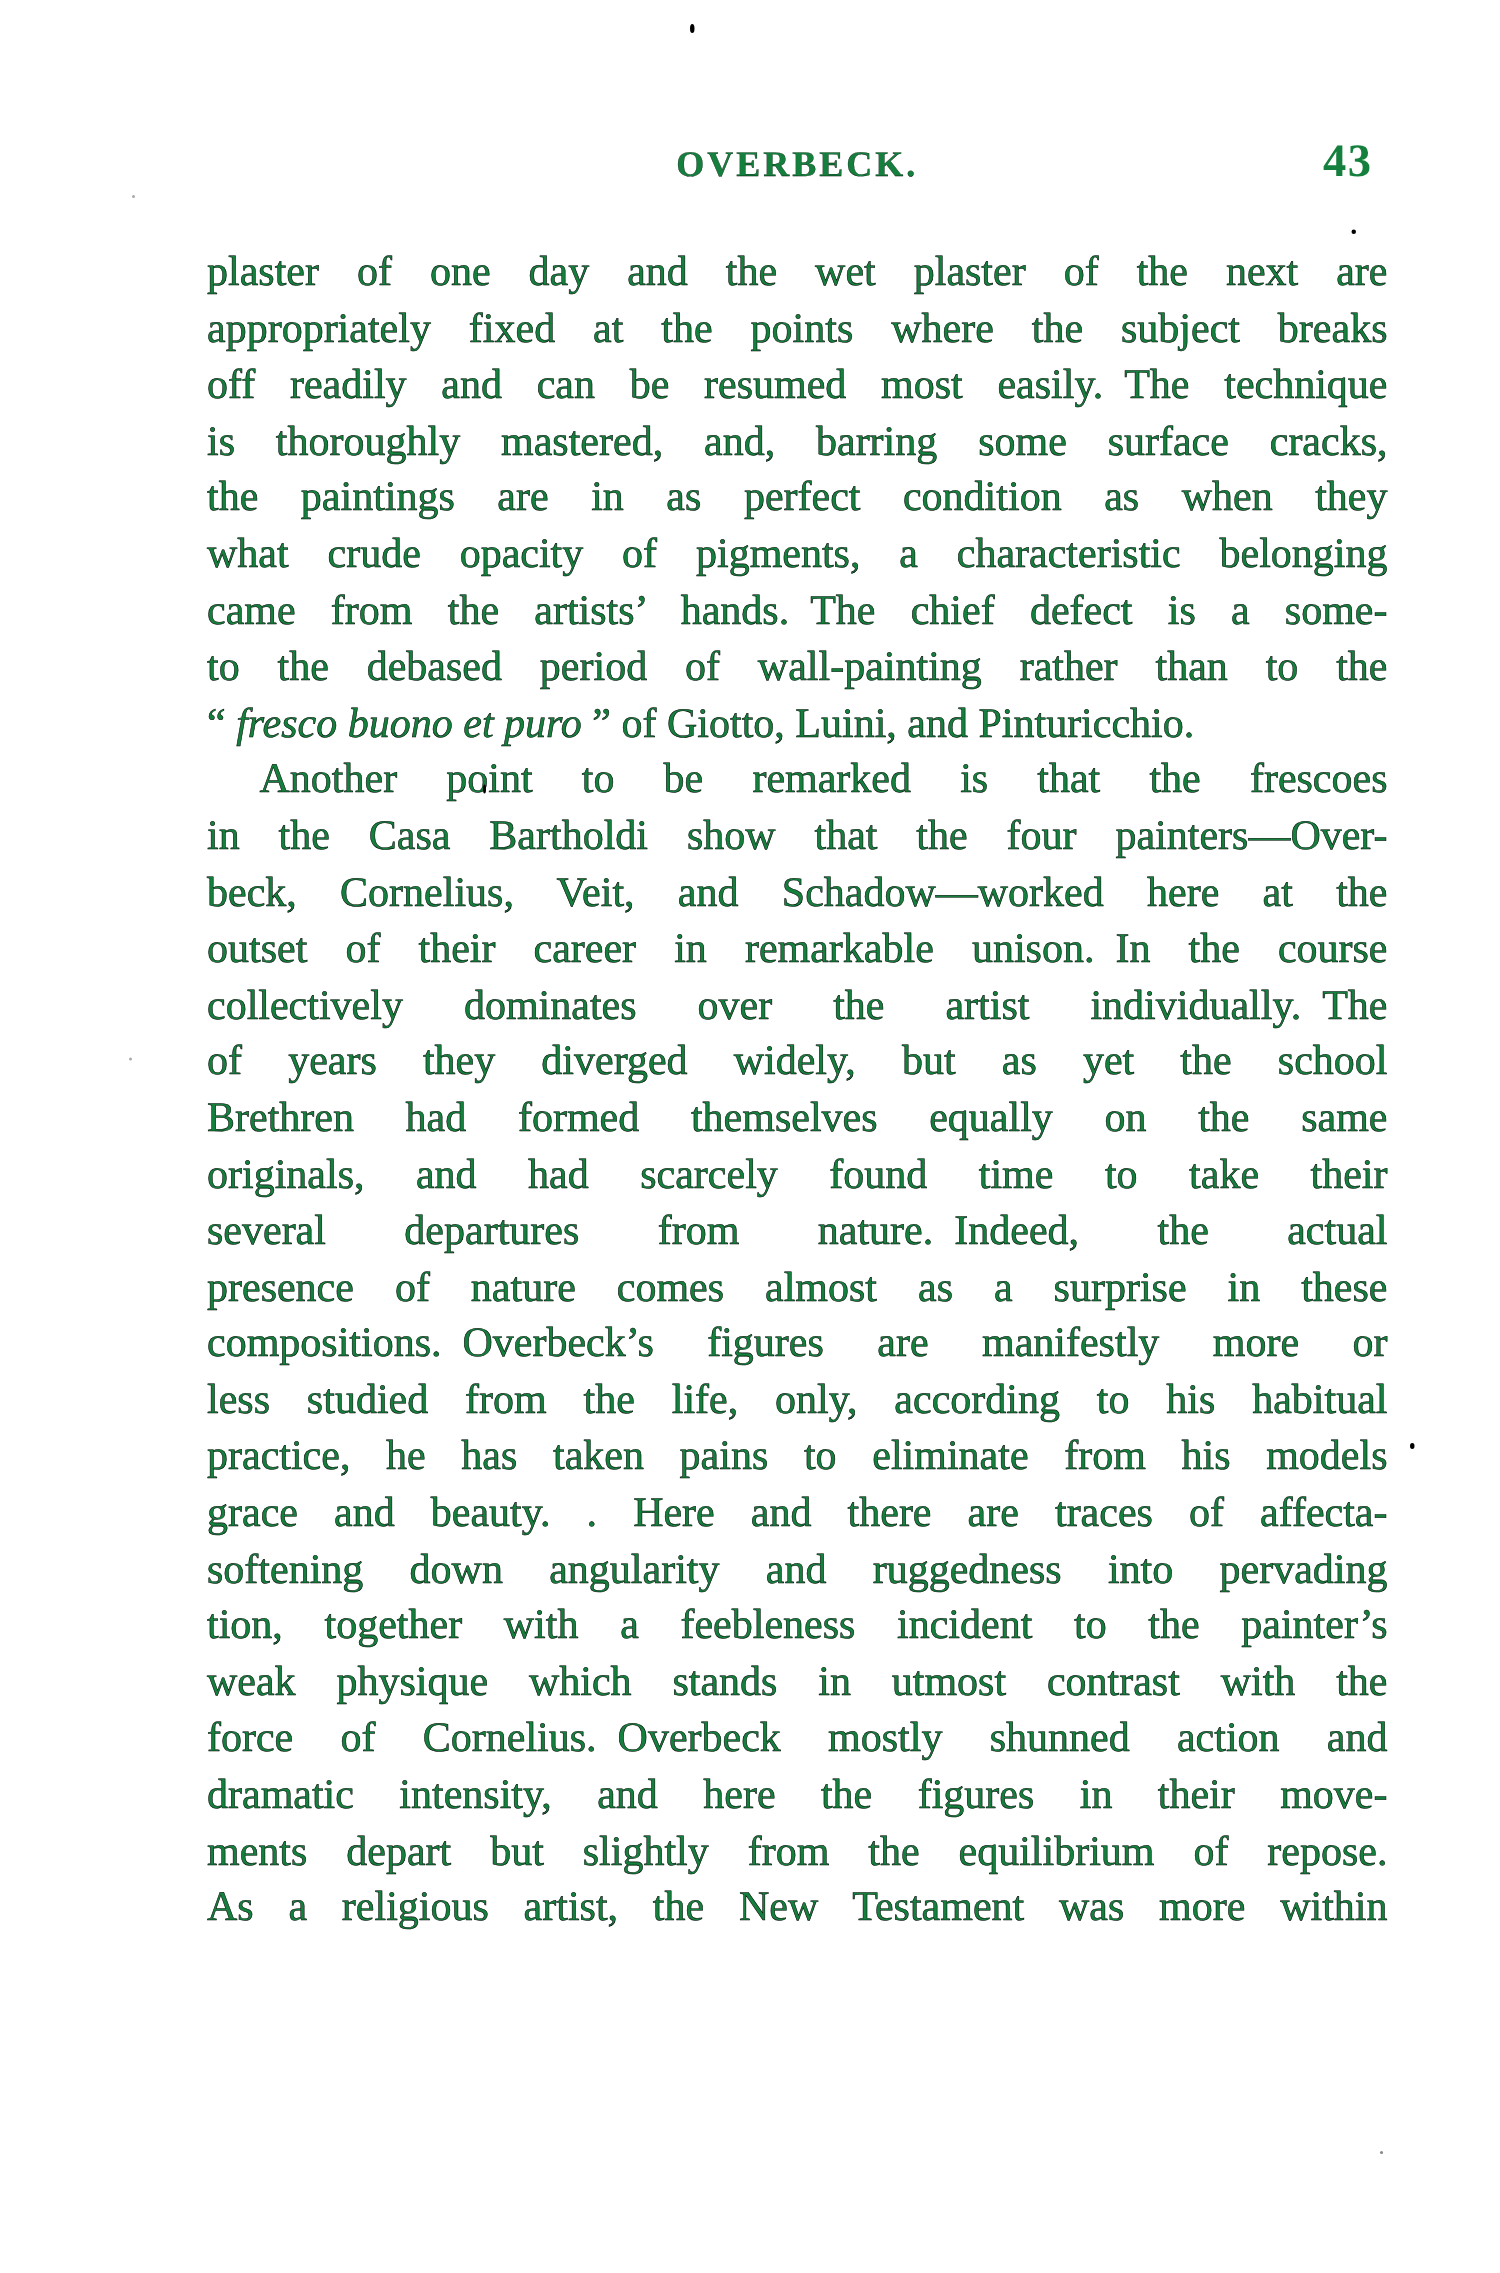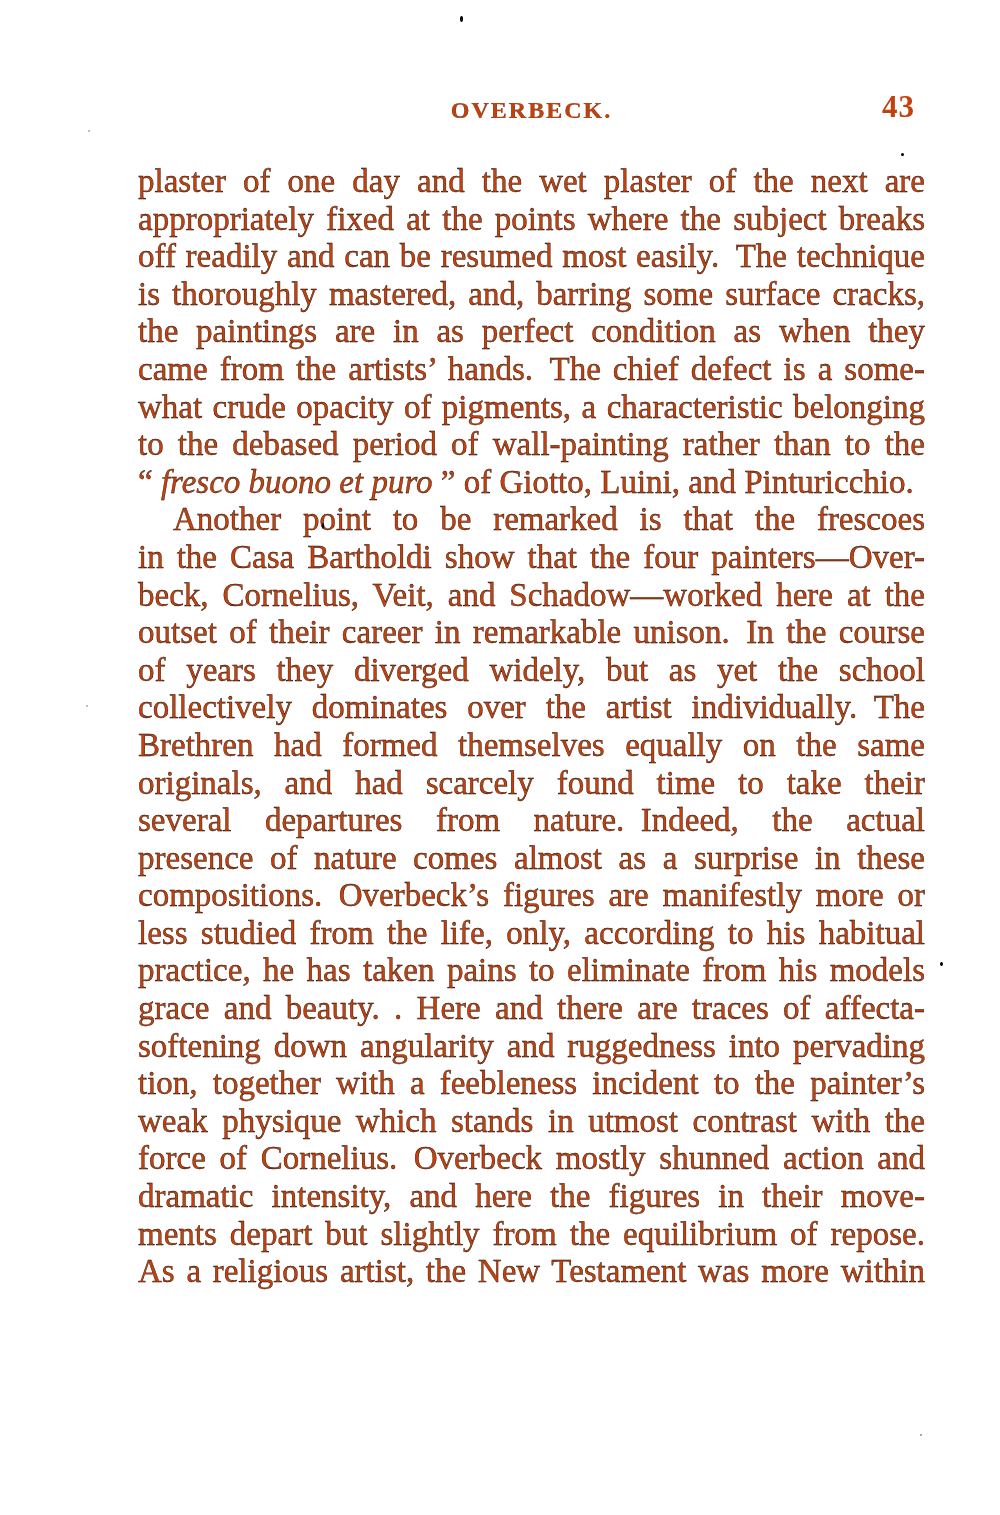--- a/index.html
+++ b/index.html
@@ -5,21 +5,21 @@
   html, body {
     margin: 0;
     padding: 0;
     background: #ffffff;
   }
   .page {
     position: relative;
     width: 1000px;
     height: 1515px;
     background: #ffffff;
-    color: #c2410c;
+    color: #15803d;
     font-family: "Liberation Serif", "DejaVu Serif", serif;
     overflow: hidden;
   }
   .header {
     position: absolute;
     top: 97px;
     left: 138px;
     width: 787px;
     height: 34px;
   }
@@ -40,21 +40,21 @@
     letter-spacing: 1px;
     margin-left: 31px;
   }
   .text-block {
     position: absolute;
     top: 163px;
     left: 138px;
     width: 787px;
   }
   .line {
-    font-size: 33px;
+    font-size: 28px;
     line-height: 37.6px;
     height: 37.6px;
     text-align: justify;
     text-align-last: justify;
     white-space: normal;
     -webkit-text-stroke: 0.35px #000;
   }
   .line.indent {
     text-indent: 35px;
   }
@@ -78,30 +78,30 @@
     <span class="running-title">OVERBECK.</span>
     <span class="page-number">43</span>
   </div>
 
   <div class="text-block">
       <div class="line">plaster of one day and the wet plaster of the next are</div>
       <div class="line">appropriately fixed at the points where the subject breaks</div>
       <div class="line">off readily and can be resumed most easily. The technique</div>
       <div class="line">is thoroughly mastered, and, barring some surface cracks,</div>
       <div class="line">the paintings are in as perfect condition as when they</div>
+      <div class="line">what crude opacity of pigments, a characteristic belonging</div>
       <div class="line">came from the artists’ hands. The chief defect is a some-</div>
-      <div class="line">what crude opacity of pigments, a characteristic belonging</div>
       <div class="line">to the debased period of wall-painting rather than to the</div>
       <div class="line flush-left">“ <em>fresco buono et puro</em> ” of Giotto, Luini, and Pinturicchio.</div>
       <div class="line indent">Another point to be remarked is that the frescoes</div>
       <div class="line">in the Casa Bartholdi show that the four painters—Over-</div>
       <div class="line">beck, Cornelius, Veit, and Schadow—worked here at the</div>
       <div class="line">outset of their career in remarkable unison. In the course</div>
+      <div class="line">collectively dominates over the artist individually. The</div>
       <div class="line">of years they diverged widely, but as yet the school</div>
-      <div class="line">collectively dominates over the artist individually. The</div>
       <div class="line">Brethren had formed themselves equally on the same</div>
       <div class="line">originals, and had scarcely found time to take their</div>
       <div class="line">several departures from nature. Indeed, the actual</div>
       <div class="line">presence of nature comes almost as a surprise in these</div>
       <div class="line">compositions. Overbeck’s figures are manifestly more or</div>
       <div class="line">less studied from the life, only, according to his habitual</div>
       <div class="line">practice, he has taken pains to eliminate from his models</div>
       <div class="line">grace and beauty. . Here and there are traces of affecta-</div>
       <div class="line">softening down angularity and ruggedness into pervading</div>
       <div class="line">tion, together with a feebleness incident to the painter’s</div>

